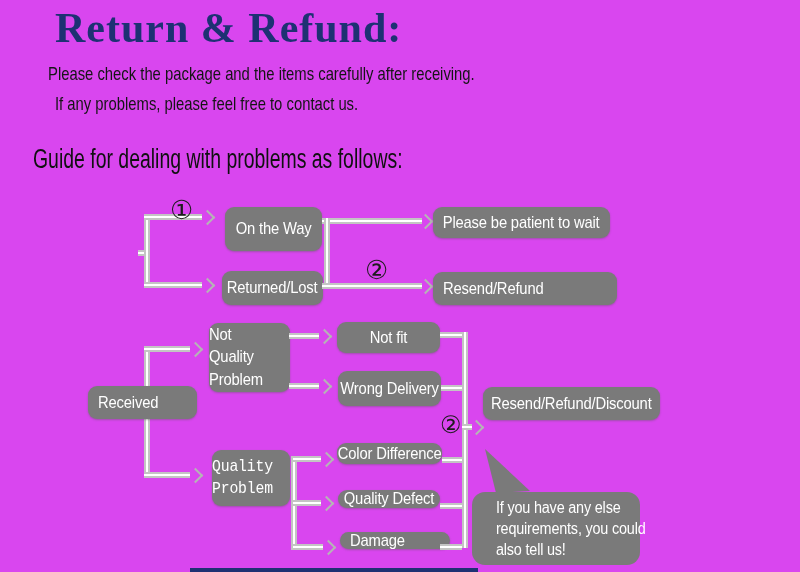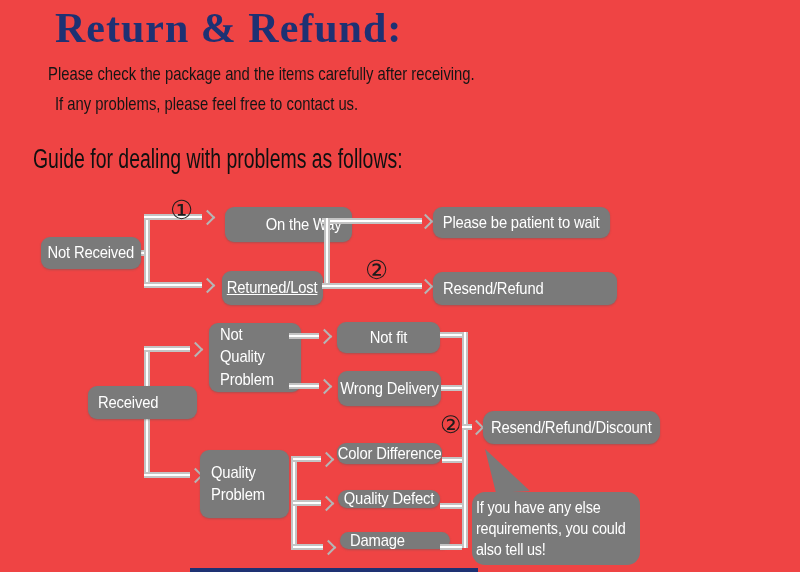--- a/index.html
+++ b/index.html
@@ -1,17 +1,17 @@
 <!DOCTYPE html>
 <html><head>
 <meta charset="utf-8">
 <style>
   html,body{margin:0;padding:0;background:#ffffff;}
   .canvas{
-    position:relative;width:800px;height:572px;background:#ef4444;overflow:hidden;
+    position:relative;width:800px;height:572px;background:#d946ef;overflow:hidden;
     font-family:"Liberation Sans",sans-serif;
   }
   
   .title{
     position:absolute;left:55px;top:4px;margin:0;
     font-family:"Liberation Serif",serif;font-weight:bold;font-size:42px;
     letter-spacing:1px;color:#1e3173;white-space:nowrap;
   }
   .note{
     position:absolute;font-size:19px;color:#151515;white-space:nowrap;
@@ -29,39 +29,39 @@
     display:flex;align-items:center;justify-content:center;
     font-size:17px;box-shadow:0 1px 2px rgba(90,90,90,.45);
   }
   .box .bl{
     display:inline-block;white-space:nowrap;
     transform:scaleX(0.87);transform-origin:center center;
     letter-spacing:-0.2px;
   }
   .box.left{justify-content:flex-start;padding-left:10px;}
   .box.left .bl{transform-origin:left center;}
-  .box.wrap{justify-content:center;align-items:center;padding-left:11px;}
+  .box.wrap{justify-content:center;align-items:center;}
   .box.wrap .bl{white-space:normal;line-height:1.32;transform-origin:left center;}
   
   .lh{position:absolute;height:2px;background:#ffffff;
       border-top:2px solid #c4c4c4;border-bottom:2px solid #c4c4c4;}
   .lv{position:absolute;width:2px;background:#ffffff;
       border-left:2px solid #c4c4c4;border-right:2px solid #c4c4c4;}
   .arr{position:absolute;width:9px;height:9px;
       border-top:2.5px solid #b5b5b5;border-right:2.5px solid #b5b5b5;
       transform:rotate(45deg);background:transparent;}
   .marker{
     position:absolute;font-family:"DejaVu Sans",sans-serif;font-size:26px;
     color:#1c1c1c;line-height:1;
   }
   
   .bubble{
     position:absolute;left:472px;top:492px;width:168px;height:73px;
     background:#7a7a7a;border-radius:13px;color:#ffffff;
-    display:flex;align-items:center;box-sizing:border-box;padding:4px 4px;
+    display:flex;align-items:center;box-sizing:border-box;padding:4px 24px;
   }
   .bubble .btxt{
     font-size:16px;line-height:1.32;letter-spacing:-0.2px;
     transform:scaleX(0.9);transform-origin:left center;white-space:nowrap;
   }
   .tail{position:absolute;left:478px;top:446px;}
   
   .bottom-bar{position:absolute;left:190px;top:568px;width:288px;height:4px;background:#1e3173;}
 </style>
 </head>
@@ -76,27 +76,24 @@
 
   <div class="lh" style="left:138px;top:250px;width:10px;"></div>
   <div class="lv" style="left:144px;top:216px;height:72px;"></div>
   <div class="lh" style="left:144px;top:214px;width:58px;"></div>
   <div class="arr" style="left:202px;top:212px;"></div>
   <div class="lh" style="left:144px;top:282px;width:58px;"></div>
   <div class="arr" style="left:202px;top:280px;"></div>
 
   <div class="marker" style="left:170px;top:197px;">①</div>
 
-  <div class="box" style="left:41px;top:237px;width:100px;height:32px;">
-    <span class="bl">Not Received</span>
-  </div>
-  <div class="box" style="left:225px;top:207px;width:97px;height:35px;padding-left:30px;">
+  <div class="box" style="left:225px;top:207px;width:97px;height:44px;">
     <span class="bl">On the Way</span>
   </div>
-  <div class="box" style="left:222px;top:271px;width:101px;height:34px;text-decoration:underline;">
+  <div class="box" style="left:222px;top:271px;width:101px;height:34px;">
     <span class="bl">Returned/Lost</span>
   </div>
 
   <div class="lh" style="left:322px;top:218px;width:100px;"></div>
   <div class="arr" style="left:420px;top:216px;"></div>
   <div class="lv" style="left:324px;top:218px;height:70px;"></div>
   <div class="lh" style="left:322px;top:283px;width:100px;"></div>
   <div class="arr" style="left:420px;top:281px;"></div>
 
   <div class="marker" style="left:365px;top:257px;">②</div>
@@ -130,21 +127,21 @@
   <div class="lh" style="left:289px;top:383px;width:30px;"></div>
   <div class="arr" style="left:319px;top:381px;"></div>
 
   <div class="box" style="left:337px;top:322px;width:103px;height:31px;">
     <span class="bl">Not fit</span>
   </div>
   <div class="box" style="left:338px;top:371px;width:103px;height:35px;">
     <span class="bl">Wrong Delivery</span>
   </div>
 
-  <div class="box wrap" style="left:200px;top:450px;width:78px;height:68px;">
+  <div class="box wrap" style="left:212px;top:450px;width:78px;height:56px;font-family:Liberation Mono, monospace;">
     <span class="bl">Quality Problem</span>
   </div>
 
   <div class="lv" style="left:291px;top:456px;height:94px;"></div>
   <div class="lh" style="left:293px;top:456px;width:28px;"></div>
   <div class="arr" style="left:321px;top:454px;"></div>
   <div class="lh" style="left:293px;top:500px;width:28px;"></div>
   <div class="arr" style="left:321px;top:498px;"></div>
   <div class="lh" style="left:293px;top:544px;width:30px;"></div>
   <div class="arr" style="left:323px;top:542px;"></div>
@@ -163,21 +160,21 @@
   <div class="lh" style="left:441px;top:385px;width:21px;"></div>
   <div class="lh" style="left:442px;top:457px;width:20px;"></div>
   <div class="lh" style="left:440px;top:503px;width:22px;"></div>
   <div class="lh" style="left:440px;top:544px;width:22px;"></div>
   <div class="lv" style="left:462px;top:332px;height:216px;"></div>
   <div class="lh" style="left:462px;top:424px;width:10px;"></div>
   <div class="arr" style="left:471px;top:422px;"></div>
 
   <div class="marker" style="left:440px;top:413px;font-size:24px;">②</div>
 
-  <div class="box" style="left:483px;top:411px;width:177px;height:33px;border-radius:11px;">
+  <div class="box" style="left:483px;top:387px;width:177px;height:33px;">
     <span class="bl">Resend/Refund/Discount</span>
   </div>
 
   <svg class="tail" width="60" height="50">
     <polygon points="7,3 52,45 18,47" fill="#7a7a7a"></polygon>
   </svg>
   <div class="bubble">
     <div class="btxt">
       <div>If you have any else</div>
       <div>requirements, you could</div>

